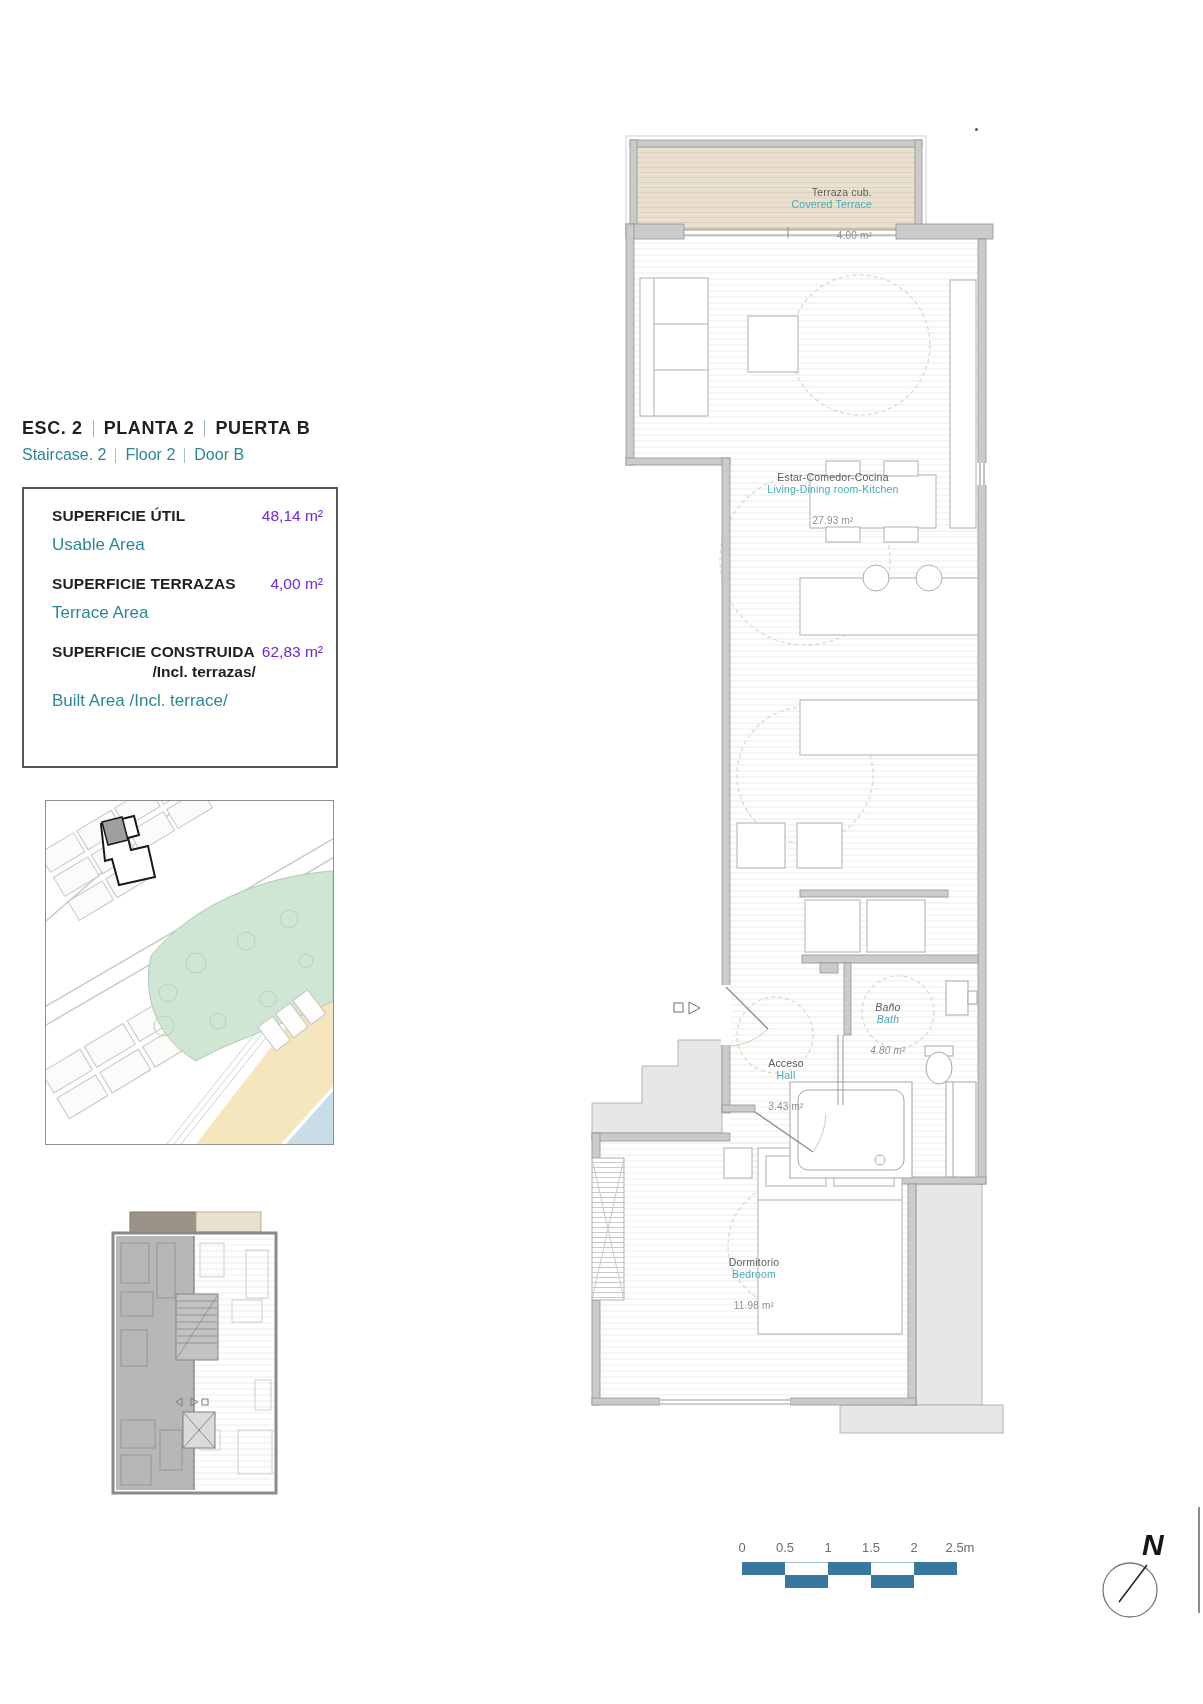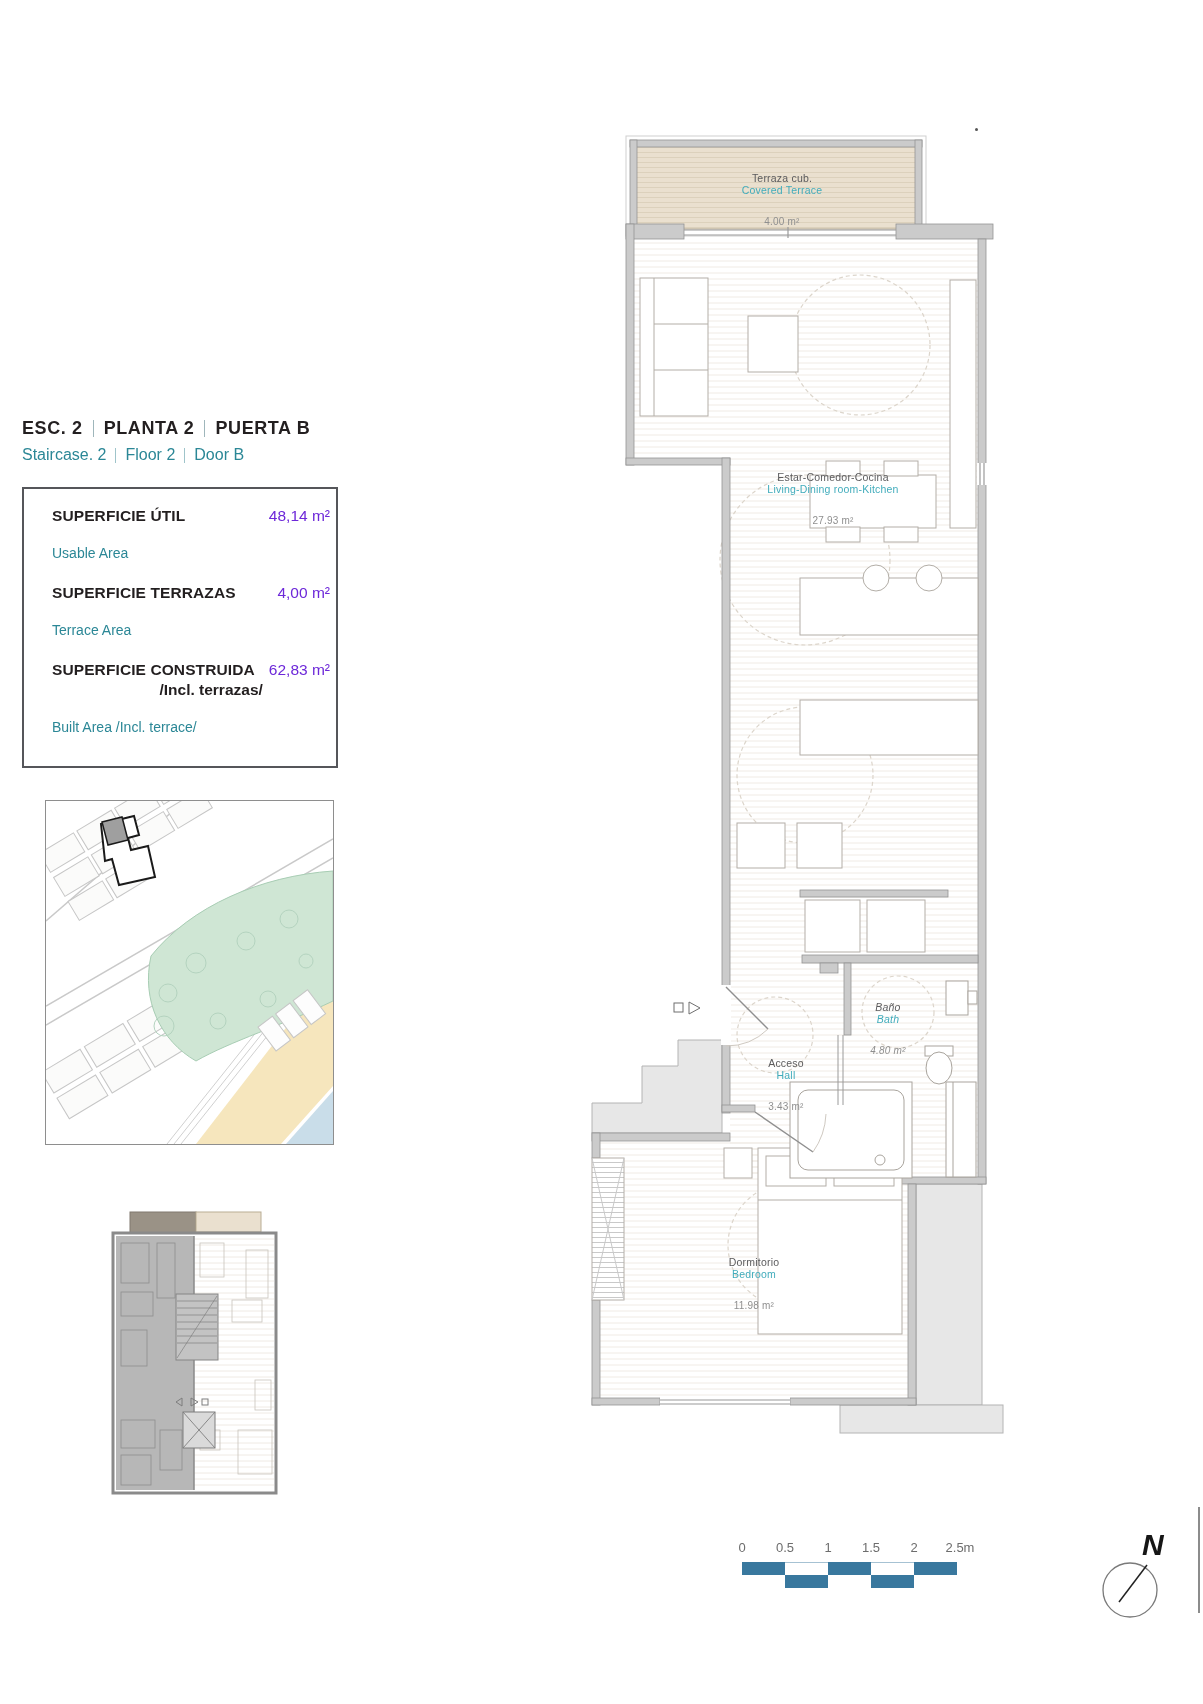--- a/index.html
+++ b/index.html
@@ -6,26 +6,26 @@
   .page{position:relative;width:1203px;height:1704px;background:#fff;overflow:hidden;
         font-family:"Liberation Sans", sans-serif;}
   
   .plan-header{position:absolute;left:22px;top:418px;}
   .title-line{font-size:18px;color:#231f20;letter-spacing:.6px;font-weight:bold;display:flex;align-items:center;}
   .subtitle-line{font-size:16px;color:var(--teal);margin-top:7px;display:flex;align-items:center;}
   .sep{display:inline-block;width:1px;height:17px;background:#9fb6bb;margin:0 10px;}
   .sep2{display:inline-block;width:1px;height:15px;background:#9fc4ca;margin:0 9px;}
   
   .area-box{position:absolute;left:22px;top:487px;width:316px;height:281px;
-            border:2px solid #55565a;box-sizing:border-box;padding:17px 6px 0 28px;}
+            border:2px solid #55565a;box-sizing:border-box;padding:17px 13px 0 28px;}
   .arow{display:flex;align-items:flex-start;margin-bottom:20px;}
   .arow .lbl{flex:1;}
   .arow .es{display:block;font-size:15.5px;font-weight:bold;color:#221e1f;letter-spacing:.1px;line-height:20px;}
   .arow .note{display:block;font-size:15.5px;font-weight:bold;color:#221e1f;line-height:20px;text-align:right;}
-  .arow .en{display:block;font-size:14px;color:var(--teal);margin-top:18px;line-height:19px;}
+  .arow .en{display:block;font-size:17px;color:var(--teal);margin-top:9px;line-height:19px;}
   .arow .val{font-size:15.5px;font-weight:normal;color:#6d28d9;white-space:nowrap;margin-left:6px;line-height:20px;}
   
   .room-label{position:absolute;text-align:center;font-size:10.5px;line-height:12px;color:#5b5b5d;letter-spacing:.2px;}
   .room-label .en{color:var(--label_teal);}
   .room-label .area{color:#8f8f8f;font-size:10px;margin-top:20px;}
   
   .scalebar{position:absolute;left:730px;top:1540px;width:250px;height:56px;}
   .scalebar .num{position:absolute;top:0;font-size:13px;color:#6d6d6d;transform:translateX(-50%);}
   .scalebar .bar{position:absolute;height:13px;background:var(--scalebar);}
   .scalebar .baseline{position:absolute;left:12px;top:22px;width:215px;height:1px;background:var(--scalebar);opacity:.45;}
@@ -345,21 +345,21 @@
           <line x1="984" y1="463" x2="984" y2="485"></line>
       </g>
     </g>
 
     <g stroke="#6f6f6f" fill="none" stroke-width="1">
       <rect x="674" y="1003" width="9" height="9"></rect>
       <path d="M689,1002 L689,1014 L700,1008 Z"></path>
     </g>
   </svg>
 
-  <div class="room-label" style="left:692px;top:172px;width:180px;">
+  <div class="room-label" style="left:692px;top:186px;width:180px;text-align:right;">
     <div class="es">Terraza cub.</div>
     <div class="en">Covered Terrace</div>
     <div class="area">4.00 m²</div>
   </div>
   <div class="room-label" style="left:733px;top:471px;width:200px;">
     <div class="es">Estar-Comedor-Cocina</div>
     <div class="en">Living-Dining room-Kitchen</div>
     <div class="area">27.93 m²</div>
   </div>
   <div class="room-label" style="left:838px;top:1001px;width:100px;font-style:italic;">

